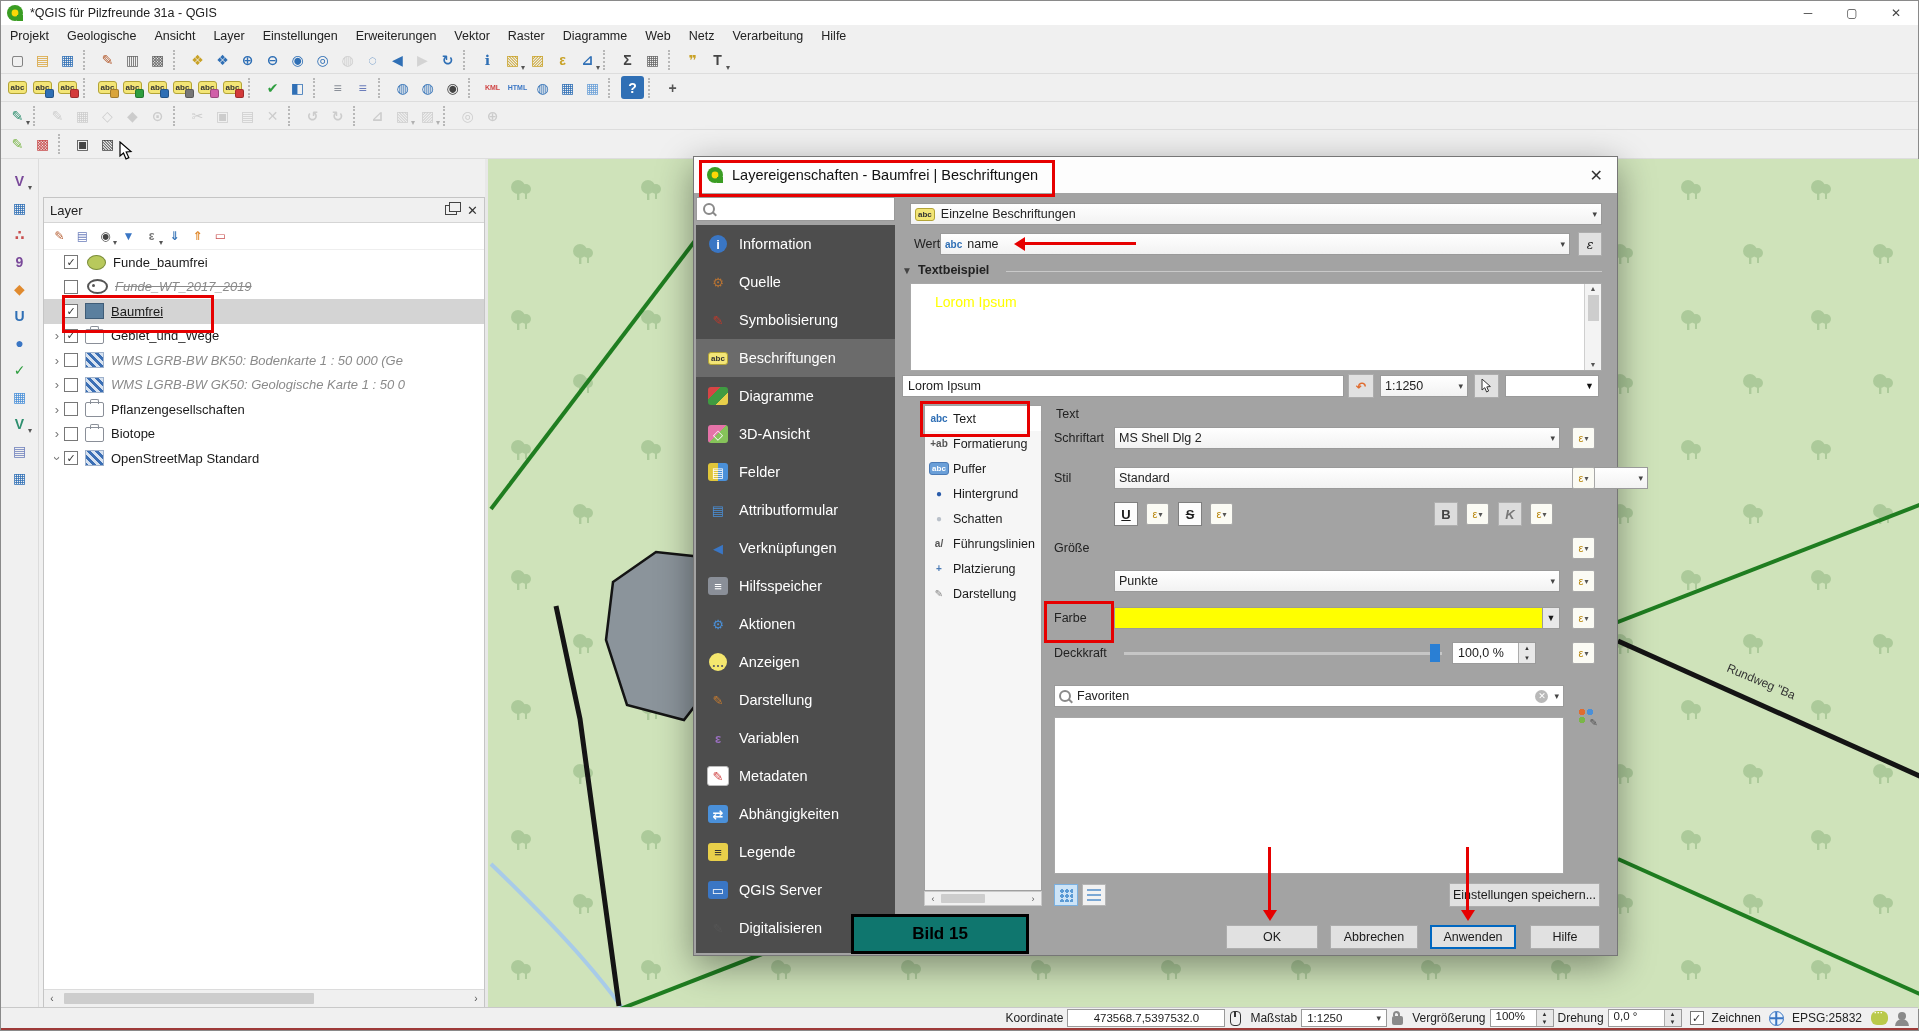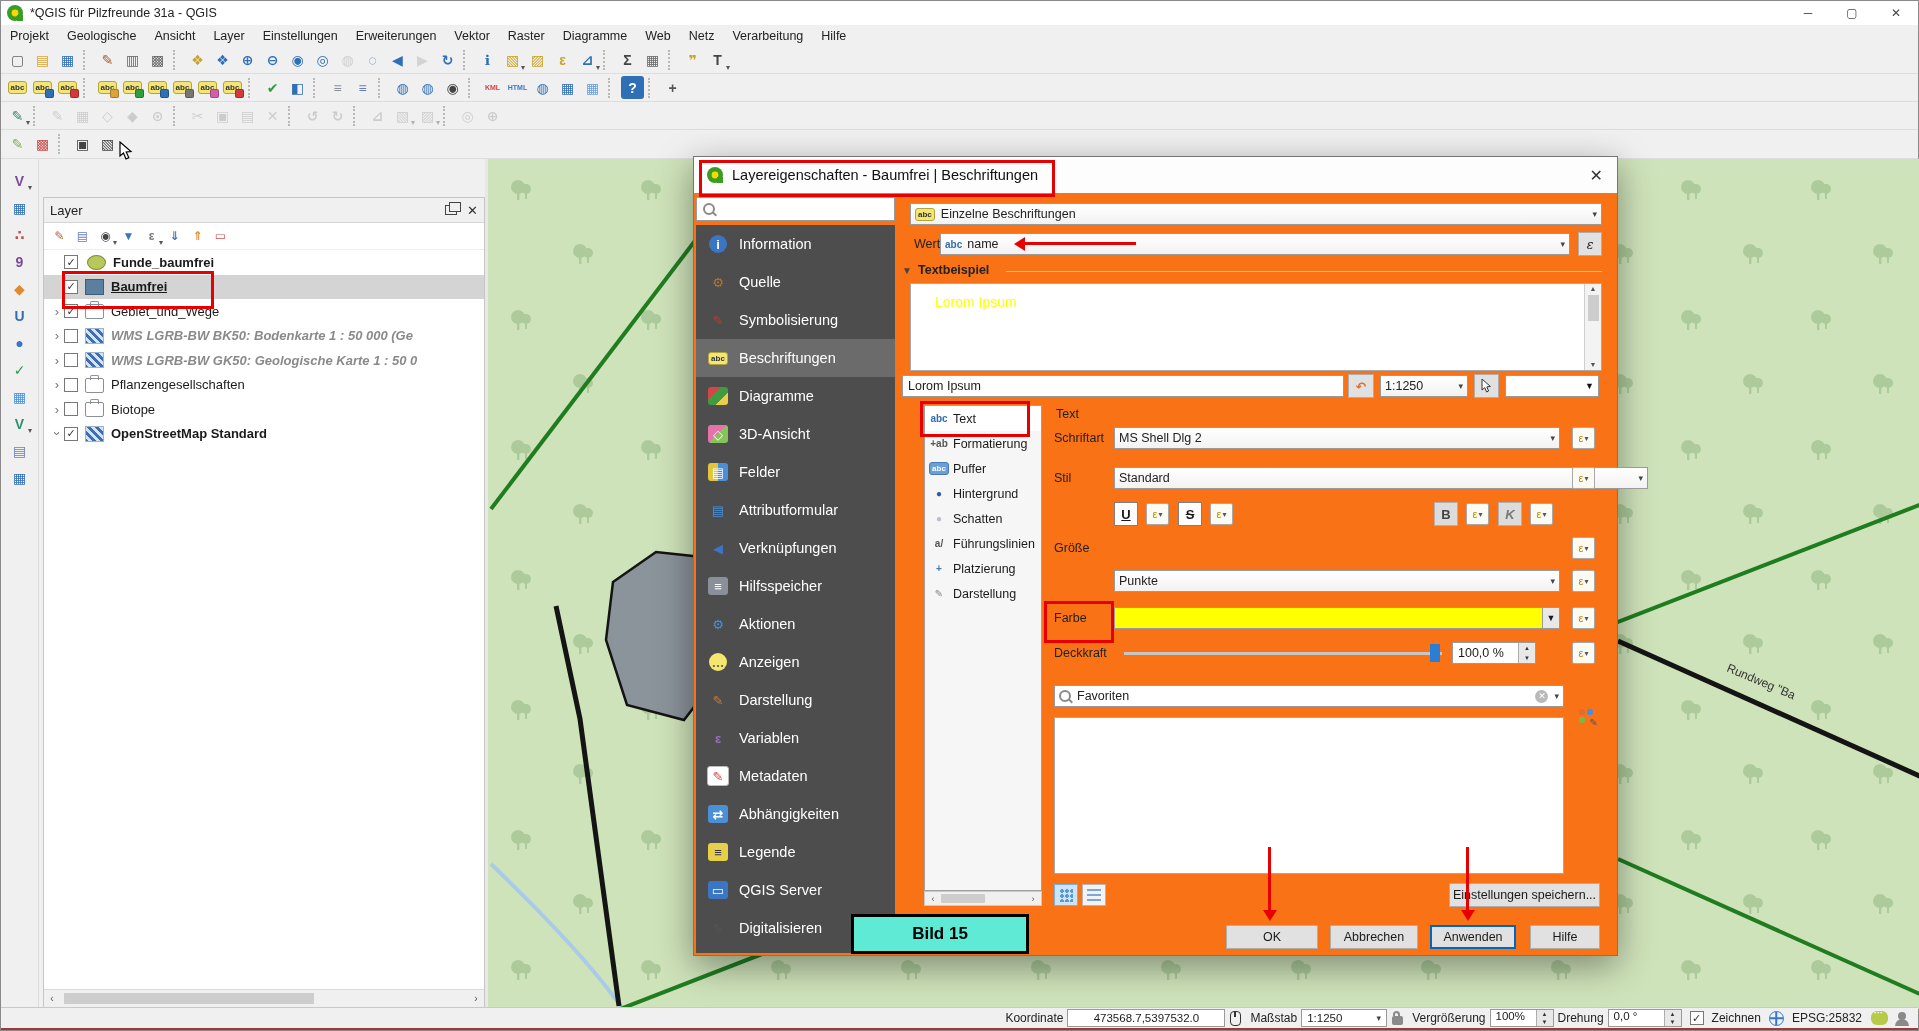--- a/index.html
+++ b/index.html
@@ -44,30 +44,30 @@
   .cb{width:14px;height:14px;background:#fff;border:1px solid #777;display:inline-flex;align-items:center;justify-content:center;font-size:11px;color:#333;flex:0 0 14px;margin-right:7px;box-sizing:border-box;}
   .sw{width:17px;height:15px;margin-right:7px;flex:0 0 17px;display:inline-block;}
   .sw.circle-green{width:13px;height:13px;border-radius:50%;background:#b8c95c;border:1px solid #7a8c3a;margin-left:2px;}
   .sw.circle-dot{width:11px;height:11px;border-radius:50%;border:2px solid #555;position:relative;margin-left:2px;background:#fff;}
   .sw.circle-dot::after{content:"";position:absolute;left:3px;top:3px;width:3px;height:3px;border-radius:50%;background:#555;}
   .sw.square-blue{background:#5b7f9e;border:1px solid #3f5c77;height:14px;}
   .sw.group{background:transparent;border:1px solid #8a8f98;border-radius:2px;position:relative;height:13px;width:15px;margin-top:1px;}
   .sw.group::after{content:"";position:absolute;left:4px;top:-4px;width:7px;height:4px;border:1px solid #8a8f98;border-bottom:none;border-radius:2px 2px 0 0;}
   .sw.wms{background:linear-gradient(45deg,#3b6fb5 25%,#d7e2f0 25% 50%,#3b6fb5 50% 75%,#d7e2f0 75%);background-size:8px 8px;height:14px;width:15px;border:1px solid #9fb2cc;}
   .lrow .lbl{font-size:13px;white-space:nowrap;overflow:hidden;}
-  .lbl.b{font-weight:bold;} .lbl.i{font-style:italic;} .lbl.s{text-decoration:line-through;}
+  .lbl.b{font-weight:normal;} .lbl.i{font-style:italic;} .lbl.s{text-decoration:line-through;}
   .lbl.u{text-decoration:underline;} .lbl.mut{color:#8a8a8a;}
   #lp-hscroll{position:absolute;left:0;right:0;bottom:0;height:17px;background:#f0f0f0;border-top:1px solid #dcdcdc;display:flex;align-items:center;}
   .sb-btn{width:16px;text-align:center;font-size:10px;color:#555;}
   .sb-thumb{height:11px;background:#cdcdcd;border-radius:1px;}
   
   #map{position:absolute;left:487px;top:158px;width:1432px;height:850px;}
   #mapsplit{position:absolute;left:484px;top:158px;width:3px;bottom:23px;background:#e8e8e8;}
   
-  #dlg{position:absolute;left:692px;top:155px;width:925px;height:800px;background:#f97316;border:1px solid #767676;box-shadow:0 10px 34px rgba(0,0,0,.4);box-sizing:border-box;}
+  #dlg{position:absolute;left:692px;top:155px;width:925px;height:800px;background:#a3a3a3;border:1px solid #767676;box-shadow:0 10px 34px rgba(0,0,0,.4);box-sizing:border-box;}
   #dlg-title{position:absolute;left:0;top:0;right:0;height:36px;background:#fdfdfd;display:flex;align-items:center;}
   #dlg-title .dt{font-size:14.5px;color:#111;margin-left:8px;}
   #dlg-close{margin-left:auto;margin-right:14px;font-size:16px;color:#333;}
   .redbox{position:absolute;border:3px solid #e60000;pointer-events:none;z-index:30;}
   #dlg-side{position:absolute;left:2px;top:40px;width:199px;bottom:2px;}
   #dside-search{height:22px;background:#fff;border:1px solid #9a9a9a;display:flex;align-items:center;padding-left:6px;margin-bottom:4px;}
   #dside-items{position:absolute;left:0;top:28px;right:0;bottom:0;background:#4d4d4d;overflow:hidden;}
   .sitem{height:38px;display:flex;align-items:center;padding-left:10px;color:#fff;font-size:14.5px;}
   .sitem.sel{background:#6b6b6b;}
   .sicon{width:24px;height:22px;margin-right:9px;display:inline-flex;align-items:center;justify-content:center;font-size:15px;font-weight:bold;flex:0 0 24px;}
@@ -106,21 +106,21 @@
       radial-gradient(circle at 12px 7px,#5b9bd5 2px,transparent 2px),
       radial-gradient(circle at 2px 12px,#5b9bd5 2px,transparent 2px),
       radial-gradient(circle at 7px 12px,#5b9bd5 2px,transparent 2px),
       radial-gradient(circle at 12px 12px,#5b9bd5 2px,transparent 2px);}
   .listbtn{width:24px;height:22px;border:1px solid #b5b5b5;background:#f2f2f2;display:flex;align-items:center;justify-content:center;box-sizing:border-box;}
   .listbtn .g3{width:14px;height:12px;background:repeating-linear-gradient(#7aa7d4 0 2px,transparent 2px 5px);}
   .redarrow-v{position:absolute;width:3px;background:#e60000;z-index:31;}
   .redarrow-v::after{content:"";position:absolute;bottom:-10px;left:-5px;border:7px solid transparent;border-top:11px solid #e60000;border-bottom:none;}
   #wert-arrow{position:absolute;height:3px;background:#e60000;z-index:31;}
   #wert-arrow::before{content:"";position:absolute;left:-10px;top:-5px;border:7px solid transparent;border-right:11px solid #e60000;border-left:none;}
-  #bild15{position:absolute;left:850px;top:913px;width:178px;height:40px;background:#5eead4;border:3px solid #000;z-index:40;display:flex;align-items:center;justify-content:center;font-size:17px;font-weight:bold;color:#000;box-sizing:border-box;}
+  #bild15{position:absolute;left:850px;top:913px;width:178px;height:40px;background:#0f766e;border:3px solid #000;z-index:40;display:flex;align-items:center;justify-content:center;font-size:17px;font-weight:bold;color:#000;box-sizing:border-box;}
   
   .slider{position:relative;height:22px;}
   .slider .groove{position:absolute;left:0;right:0;top:10px;height:3px;background:#c6c6c6;}
   .slider .shandle{position:absolute;right:2px;top:2px;width:10px;height:18px;background:#2a7fd4;}
   
   #statusbar{position:absolute;left:0;bottom:0;width:100%;height:23px;background:#f0f0f0;border-top:1px solid #c9c9c9;display:flex;align-items:center;padding:0 4px;box-sizing:border-box;border-bottom:2px solid #9e3a38;}
   #statusbar .lbl{font-size:12px;color:#222;margin:0 4px;white-space:nowrap;}
   .sb-input{background:#fff;border:1px solid #9a9a9a;height:18px;display:flex;align-items:center;padding:0 5px;font-size:11.5px;box-sizing:border-box;}
   .sb-spin{display:flex;align-items:stretch;}
   .lockico{width:11px;height:9px;background:#8a8a8a;border-radius:2px;position:relative;margin:0 5px;margin-top:5px;}
@@ -536,20 +536,26 @@
           <span style="color: rgb(201, 79, 79);">▭</span>
         </span>
       </div>
     <div id="lp-tree">
         <div class="lrow">
           <span class="exp"></span>
           <span class="cb">✓</span>
           <span class="sw circle-green"></span>
           <span class="lbl b">Funde_baumfrei</span>
         </div>
+        <div class="lrow">
+          <span class="exp"></span>
+          <span class="cb"></span>
+          <span class="sw circle-dot"></span>
+          <span class="lbl b i s mut">Funde_WT_2017_2019</span>
+        </div>
         <div class="lrow sel">
           <span class="exp"></span>
           <span class="cb">✓</span>
           <span class="sw square-blue"></span>
           <span class="lbl b u">Baumfrei</span>
           <div class="redbox" style="left: 18px; top: -4px; width: 146px; height: 32px;"></div>
         </div>
         <div class="lrow">
           <span class="exp">›</span>
           <span class="cb">✓</span>

